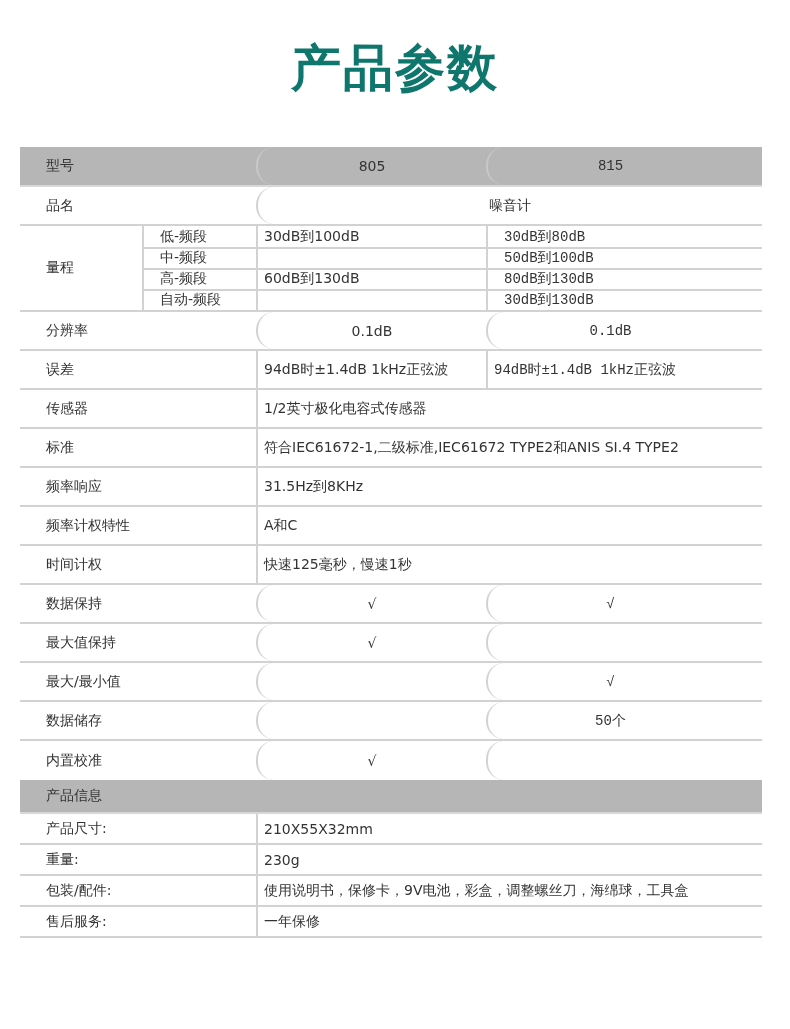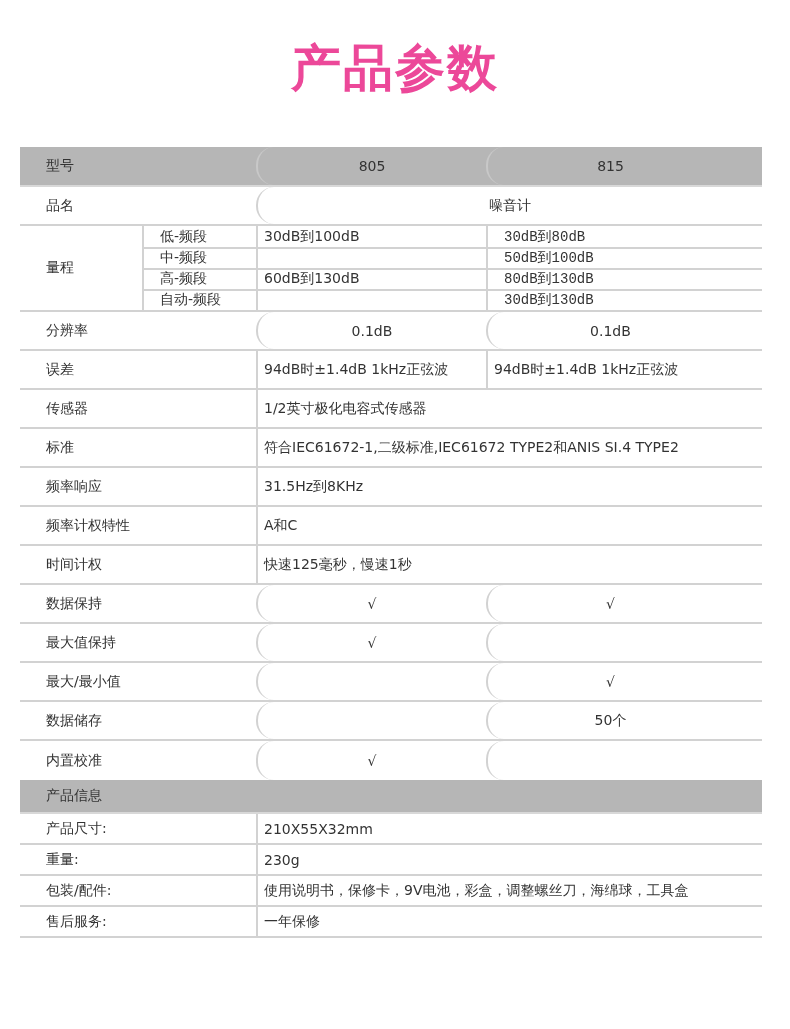--- a/index.html
+++ b/index.html
@@ -1,24 +1,24 @@
 <!DOCTYPE html>
 <html><head>
 <meta charset="utf-8">
 <style>
   html, body { margin: 0; padding: 0; background: #ffffff; }
   body { width: 790px; height: 1029px; position: relative; font-family: "DejaVu Sans", "Liberation Sans", sans-serif; color: #333333; overflow: hidden; }
-  .title { position: absolute; top: 36px; left: 0; width: 790px; text-align: center; font-size: 50px; font-weight: bold; color: #ec4899; letter-spacing: 2px; line-height: 64px; }
+  .title { position: absolute; top: 36px; left: 0; width: 790px; text-align: center; font-size: 50px; font-weight: bold; color: #0f766e; letter-spacing: 2px; line-height: 64px; }
   .tbl { position: absolute; left: 20px; top: 147px; width: 742px; }
   .row { position: relative; width: 742px; border-bottom: 2px solid #d2d2d2; box-sizing: border-box; }
   .row.head { background: #b6b6b6; height: 40px; border-bottom: 2px solid #d8d8d8; }
   .cell { position: absolute; top: 0; bottom: 0; display: flex; align-items: center; font-size: 14px; box-sizing: border-box; }
   .c-label { left: 0; width: 236px; padding-left: 26px; }
   .c-805 { left: 236px; width: 230px; border-left: 2px solid #d2d2d2; }
-  .c-815 { left: 466px; width: 247px; border-left: 2px solid #d2d2d2; }
+  .c-815 { left: 466px; width: 247px; border-left: 2px solid #d2d2d2; font-family: Liberation Mono, monospace; }
   .c-span { left: 236px; width: 506px; border-left: 2px solid #d2d2d2; }
   .center { justify-content: center; border-radius: 18px; }
   .left { padding-left: 6px; }
   .head .c-805, .head .c-815 { border-left: 2px solid #c8c8c8; }
   .r38 { height: 39px; }
   .r31 { height: 31px; }
   .range { height: 86px; }
   .range .c-label { width: 236px; }
   .sub { position: absolute; left: 122px; right: 0; height: 21px; }
   .sub .s-label { position: absolute; left: 0; width: 114px; top: 0; bottom: 0; display: flex; align-items: center; padding-left: 16px; font-size: 14px; border-left: 2px solid #d2d2d2; box-sizing: border-box; }

